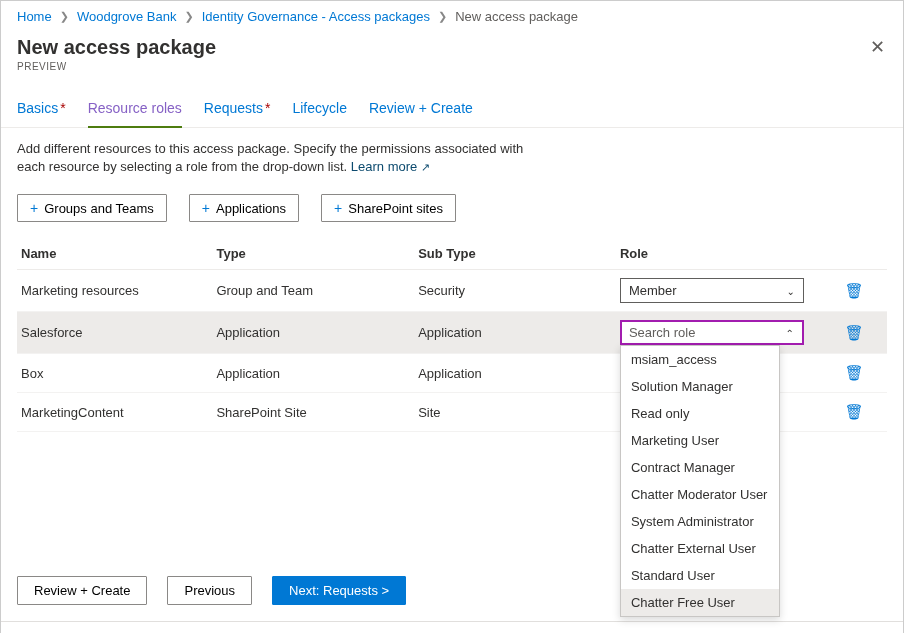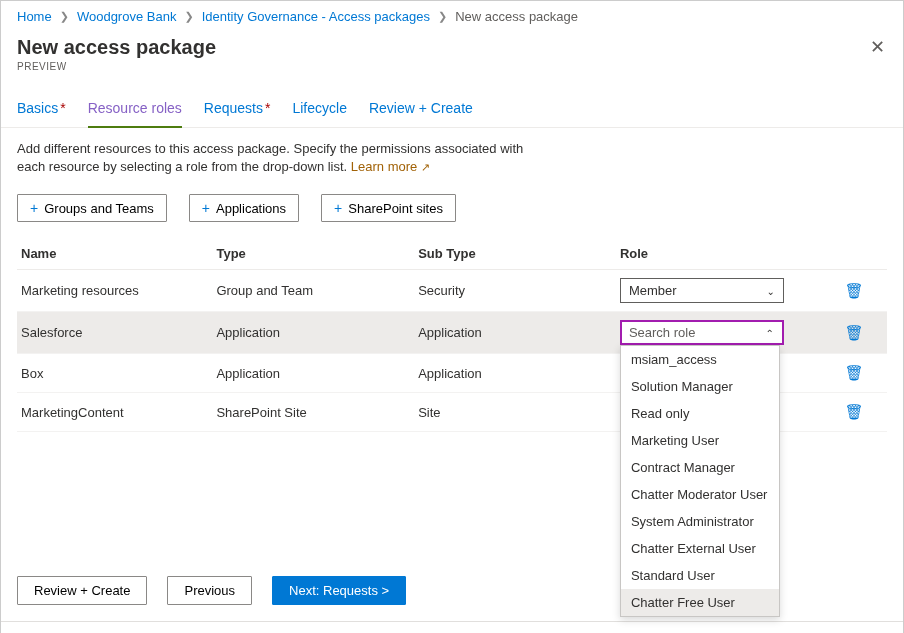--- a/index.html
+++ b/index.html
@@ -79,21 +79,21 @@
   }
   .tab .req { color: #a80000; margin-left: 2px; }
 
   
   .desc {
     padding: 12px 16px 14px;
     max-width: 560px;
     font-size: 13px;
     line-height: 1.4;
   }
-  .desc a { color: #a16207; text-decoration: none; }
+  .desc a { color: #0c4a6e; text-decoration: none; }
   .ext-icon { font-size: 11px; }
 
   
   .toolbar {
     display: flex;
     gap: 22px;
     padding: 4px 16px 16px;
   }
   .pill-btn {
     border: 1px solid #8a8886;
@@ -132,21 +132,21 @@
   tr.highlight td { background: #edebe9; }
   col.c-name { width: 155px; }
   col.c-type { width: 160px; }
   col.c-sub { width: 160px; }
   col.c-role { width: 175px; }
   col.c-act { width: 40px; }
 
   .role-select {
     border: 1px solid #605e5c;
     padding: 4px 26px 4px 8px;
-    width: 164px;
+    width: 184px;
     position: relative;
     background: #fff;
     cursor: pointer;
     display: inline-flex;
     align-items: center;
     justify-content: space-between;
     font-size: 13px;
   }
   .role-select.open {
     border: 2px solid #a21caf;

